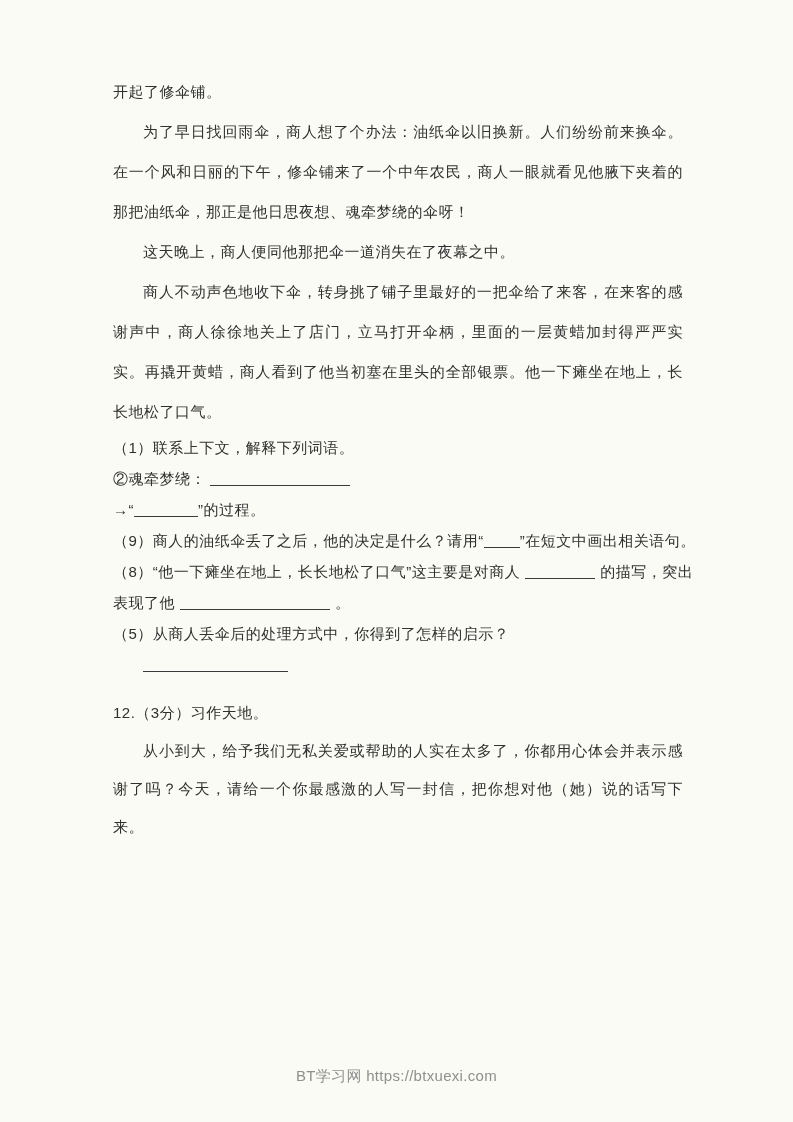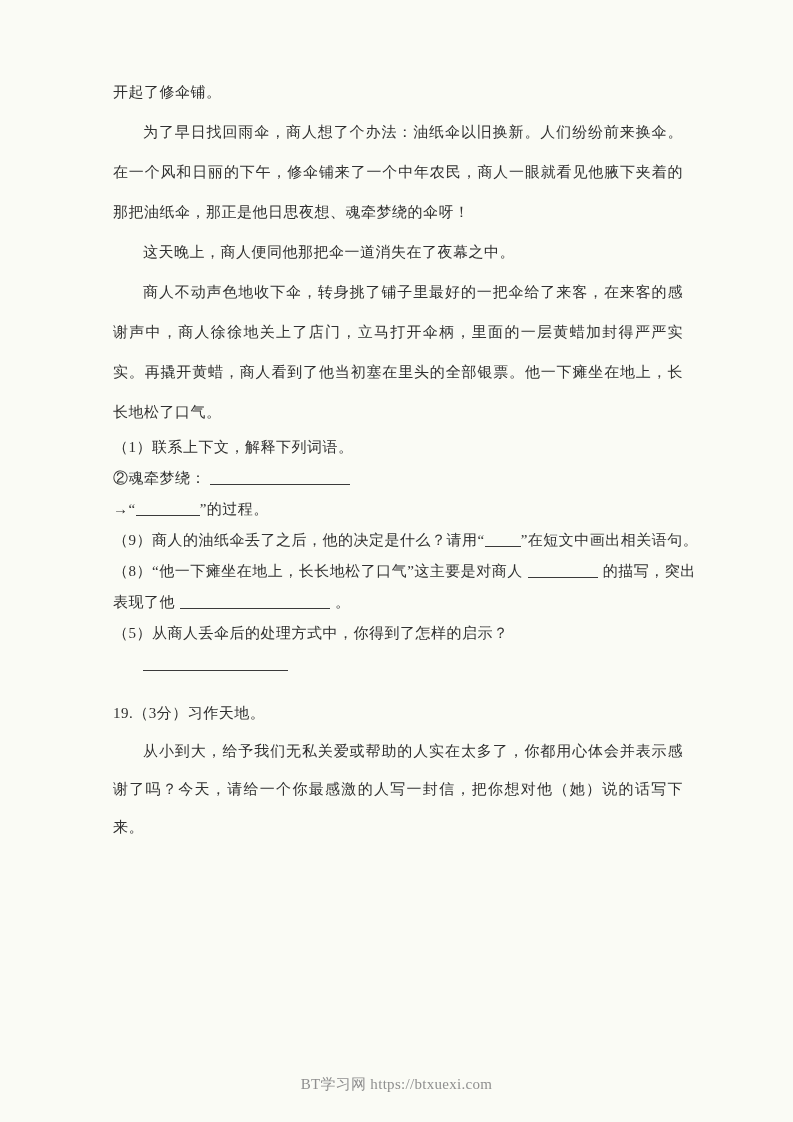--- a/index.html
+++ b/index.html
@@ -3,21 +3,21 @@
 <meta charset="utf-8">
 <style>
   * { margin: 0; padding: 0; box-sizing: border-box; }
   html, body { background: #fafbf5; }
   .page {
     position: relative;
     width: 793px;
     height: 1122px;
     background: #fafbf5;
     color: #303030;
-    font-family: Liberation Serif, serif;
+    font-family: Liberation Sans, sans-serif;
     overflow: hidden;
   }
   .content {
     position: absolute;
     left: 113px;
     top: 72px;
     width: 570px;
   }
   .passage p.pline {
     font-size: 15px;
@@ -61,21 +61,21 @@
     font-size: 15px;
     line-height: 38px;
     text-align: justify;
     text-indent: 2em;
     letter-spacing: 0.5px;
   }
   .footer {
     position: absolute;
     left: 0;
     right: 0;
-    bottom: 28px;
+    bottom: 36px;
     text-align: center;
     font-size: 15px;
     color: #8f8f8f;
     letter-spacing: 0.3px;
   }
 </style>
 </head>
 <body>
 
 <div class="page">
@@ -104,21 +104,21 @@
 
       <p class="qline"><span>表现了他</span><span class="blank w150 gap"></span><span>。</span></p>
 
       <p class="qline">（5）从商人丢伞后的处理方式中，你得到了怎样的启示？</p>
 
       <p class="qline"><span class="blank w145 indent-blank"></span></p>
 
     </div>
 
     <div class="composition">
-      <p class="heading">19.（3分）习作天地。</p>
+      <p class="heading">12.（3分）习作天地。</p>
       <p class="body">从小到大，给予我们无私关爱或帮助的人实在太多了，你都用心体会并表示感谢了吗？今天，请给一个你最感激的人写一封信，把你想对他（她）说的话写下来。</p>
     </div>
 
   </div>
 
   <div class="footer">
     <span>BT学习网 https://btxuexi.com</span>
   </div>
 </div>
 

